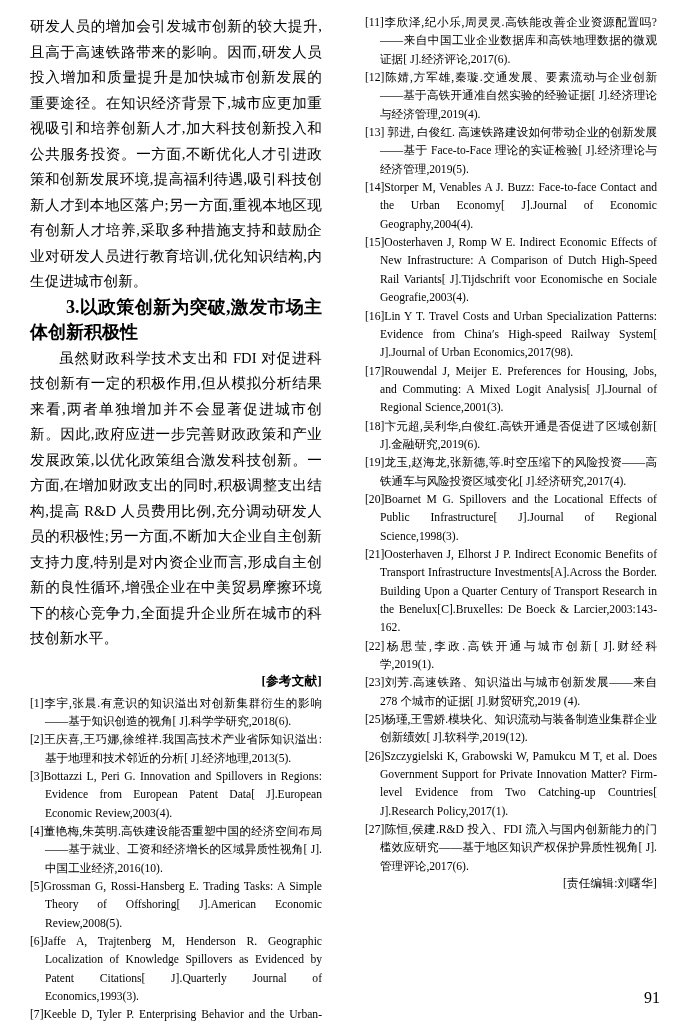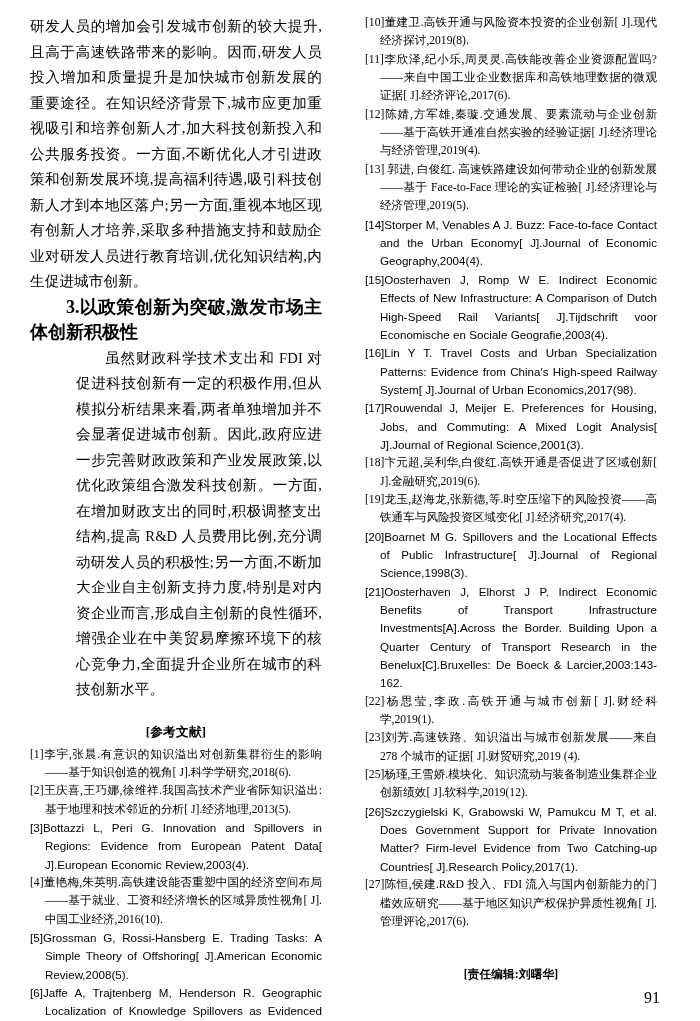--- a/index.html
+++ b/index.html
@@ -38,34 +38,33 @@
     margin: 0;
     font-size: 14.6px;
     line-height: 25.5px;
     text-align: justify;
     text-justify: inter-ideograph;
     letter-spacing: 0.1px;
     font-family: "Liberation Serif", "DejaVu Serif", serif;
   }
   .prose p.indent {
     text-indent: 2em;
-    margin-left: 46px;
   }
   .subhead {
     margin: 0;
     font-size: 18px;
     line-height: 25.5px;
     text-indent: 2em;
     text-align: justify;
     font-weight: 600;
   }
 
   
   .ref-title {
-    text-align: center;
+    text-align: right;
     font-size: 12.6px;
     font-weight: bold;
     line-height: 18px;
     margin: 20px 0 5px 0;
     letter-spacing: 0.3px;
   }
   .ref-list {
     margin: 0;
     padding: 0;
     list-style: none;
@@ -74,29 +73,28 @@
     font-size: 11.6px;
     line-height: 18.35px;
     text-align: justify;
     text-justify: inter-ideograph;
     padding-left: 15px;
     text-indent: -15px;
     margin: 0;
     word-spacing: 0.2px;
   }
   .ref-en {
-    font-family: Liberation Sans, sans-serif;
+    font-family: Liberation Serif, serif;
   }
 
   
   .editor-line {
     font-size: 11.6px;
-    font-weight: bold;
-    text-align: center;
-    margin-top: 36px;
+    font-weight: normal;
+    text-align: right;
     letter-spacing: 0.2px;
   }
   .page-number {
     position: absolute;
     right: 40px;
     bottom: 14px;
     font-size: 16px;
     font-family: "Liberation Serif", "DejaVu Serif", serif;
   }
 </style>
@@ -130,21 +128,20 @@
         <li class="ref ref-en">[6]Jaffe A, Trajtenberg M, Henderson R. Geographic Localization of Knowledge Spillovers as Evidenced by Patent Citations[ J].Quarterly Journal of Economics,1993(3).</li>
         <li class="ref ref-en">[7]Keeble D, Tyler P. Enterprising Behavior and the Urban-rural Shift[ J].Urban Studies,1995(6).</li>
 
       </ul>
 
     </div>
 
     <div class="col">
 
       <ul class="ref-list">
-        <li class="ref">[10]董建卫.高铁开通与风险资本投资的企业创新[ J].现代经济探讨,2019(8).</li>
         <li class="ref">[11]李欣泽,纪小乐,周灵灵.高铁能改善企业资源配置吗?——来自中国工业企业数据库和高铁地理数据的微观证据[ J].经济评论,2017(6).</li>
         <li class="ref">[12]陈婧,方军雄,秦璇.交通发展、要素流动与企业创新——基于高铁开通准自然实验的经验证据[ J].经济理论与经济管理,2019(4).</li>
         <li class="ref">[13] 郭进, 白俊红. 高速铁路建设如何带动企业的创新发展——基于 Face-to-Face 理论的实证检验[ J].经济理论与经济管理,2019(5).</li>
         <li class="ref ref-en">[14]Storper M, Venables A J. Buzz: Face-to-face Contact and the Urban Economy[ J].Journal of Economic Geography,2004(4).</li>
         <li class="ref ref-en">[15]Oosterhaven J, Romp W E. Indirect Economic Effects of New Infrastructure: A Comparison of Dutch High-Speed Rail Variants[ J].Tijdschrift voor Economische en Sociale Geografie,2003(4).</li>
         <li class="ref ref-en">[16]Lin Y T. Travel Costs and Urban Specialization Patterns: Evidence from China′s High-speed Railway System[ J].Journal of Urban Economics,2017(98).</li>
         <li class="ref ref-en">[17]Rouwendal J, Meijer E. Preferences for Housing, Jobs, and Commuting: A Mixed Logit Analysis[ J].Journal of Regional Science,2001(3).</li>
         <li class="ref">[18]卞元超,吴利华,白俊红.高铁开通是否促进了区域创新[ J].金融研究,2019(6).</li>
         <li class="ref">[19]龙玉,赵海龙,张新德,等.时空压缩下的风险投资——高铁通车与风险投资区域变化[ J].经济研究,2017(4).</li>
         <li class="ref ref-en">[20]Boarnet M G. Spillovers and the Locational Effects of Public Infrastructure[ J].Journal of Regional Science,1998(3).</li>

